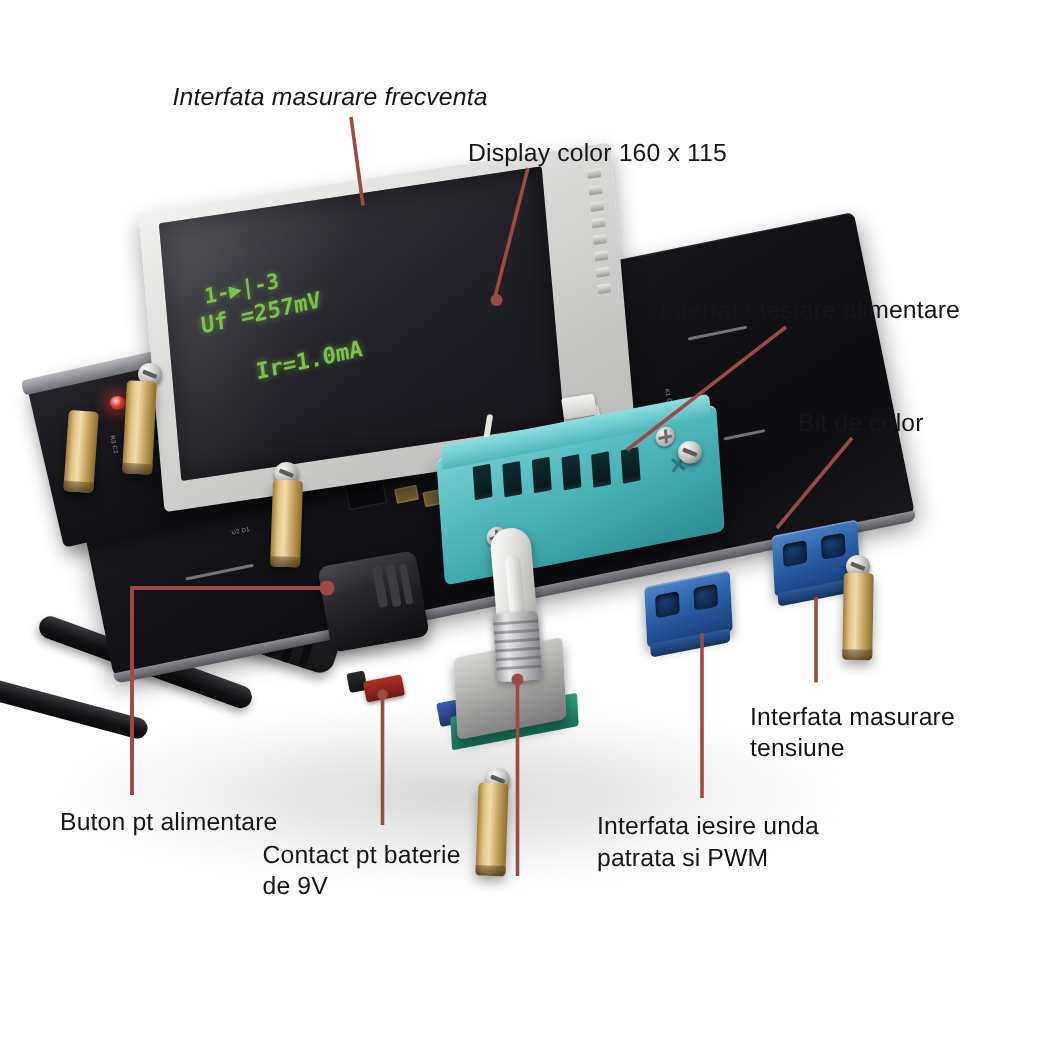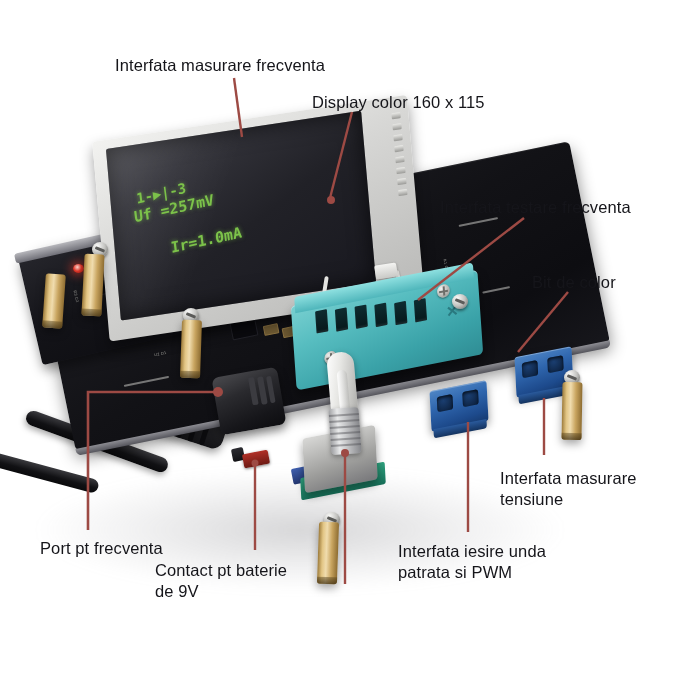--- a/index.html
+++ b/index.html
@@ -456,26 +456,26 @@
       <line x1="345" y1="584" x2="345" y2="452" stroke="#9d4a44" stroke-width="2.4"></line>
       <circle cx="345" cy="453" r="4" fill="#9d4a44"></circle>
 
       <line x1="255" y1="550" x2="255" y2="462" stroke="#9d4a44" stroke-width="2.4"></line>
       <circle cx="255" cy="463" r="3.5" fill="#9d4a44"></circle>
 
       <polyline points="88,530 88,392 216,392" fill="none" stroke="#9d4a44" stroke-width="2.6"></polyline>
       <circle cx="218" cy="392" r="5" fill="#9d4a44"></circle>
     </svg>
 
-    <div class="lbl" style="left:115px;top:55px;">Interfata masurare frecventa</div>
+    <div class="lbl" style="left:115px;top:55px;font-style:italic;">Interfata masurare frecventa</div>
     <div class="lbl" style="left:312px;top:92px;">Display color 160 x 115</div>
-    <div class="lbl" style="left:440px;top:197px;">Interfata testare frecventa</div>
+    <div class="lbl" style="left:440px;top:197px;">Interfata testare alimentare</div>
     <div class="lbl" style="left:532px;top:272px;">Bit de color</div>
     <div class="lbl" style="left:398px;top:541px;">Interfata iesire unda
 patrata si PWM</div>
     <div class="lbl" style="left:500px;top:468px;">Interfata masurare
 tensiune</div>
-    <div class="lbl" style="left:155px;top:560px;">Contact pt baterie
+    <div class="lbl" style="left:175px;top:560px;">Contact pt baterie
 de 9V</div>
-    <div class="lbl" style="left:40px;top:538px;">Port pt frecventa</div>
+    <div class="lbl" style="left:40px;top:538px;">Buton pt alimentare</div>
   </div>
 
 </div>
 
 </body></html>

